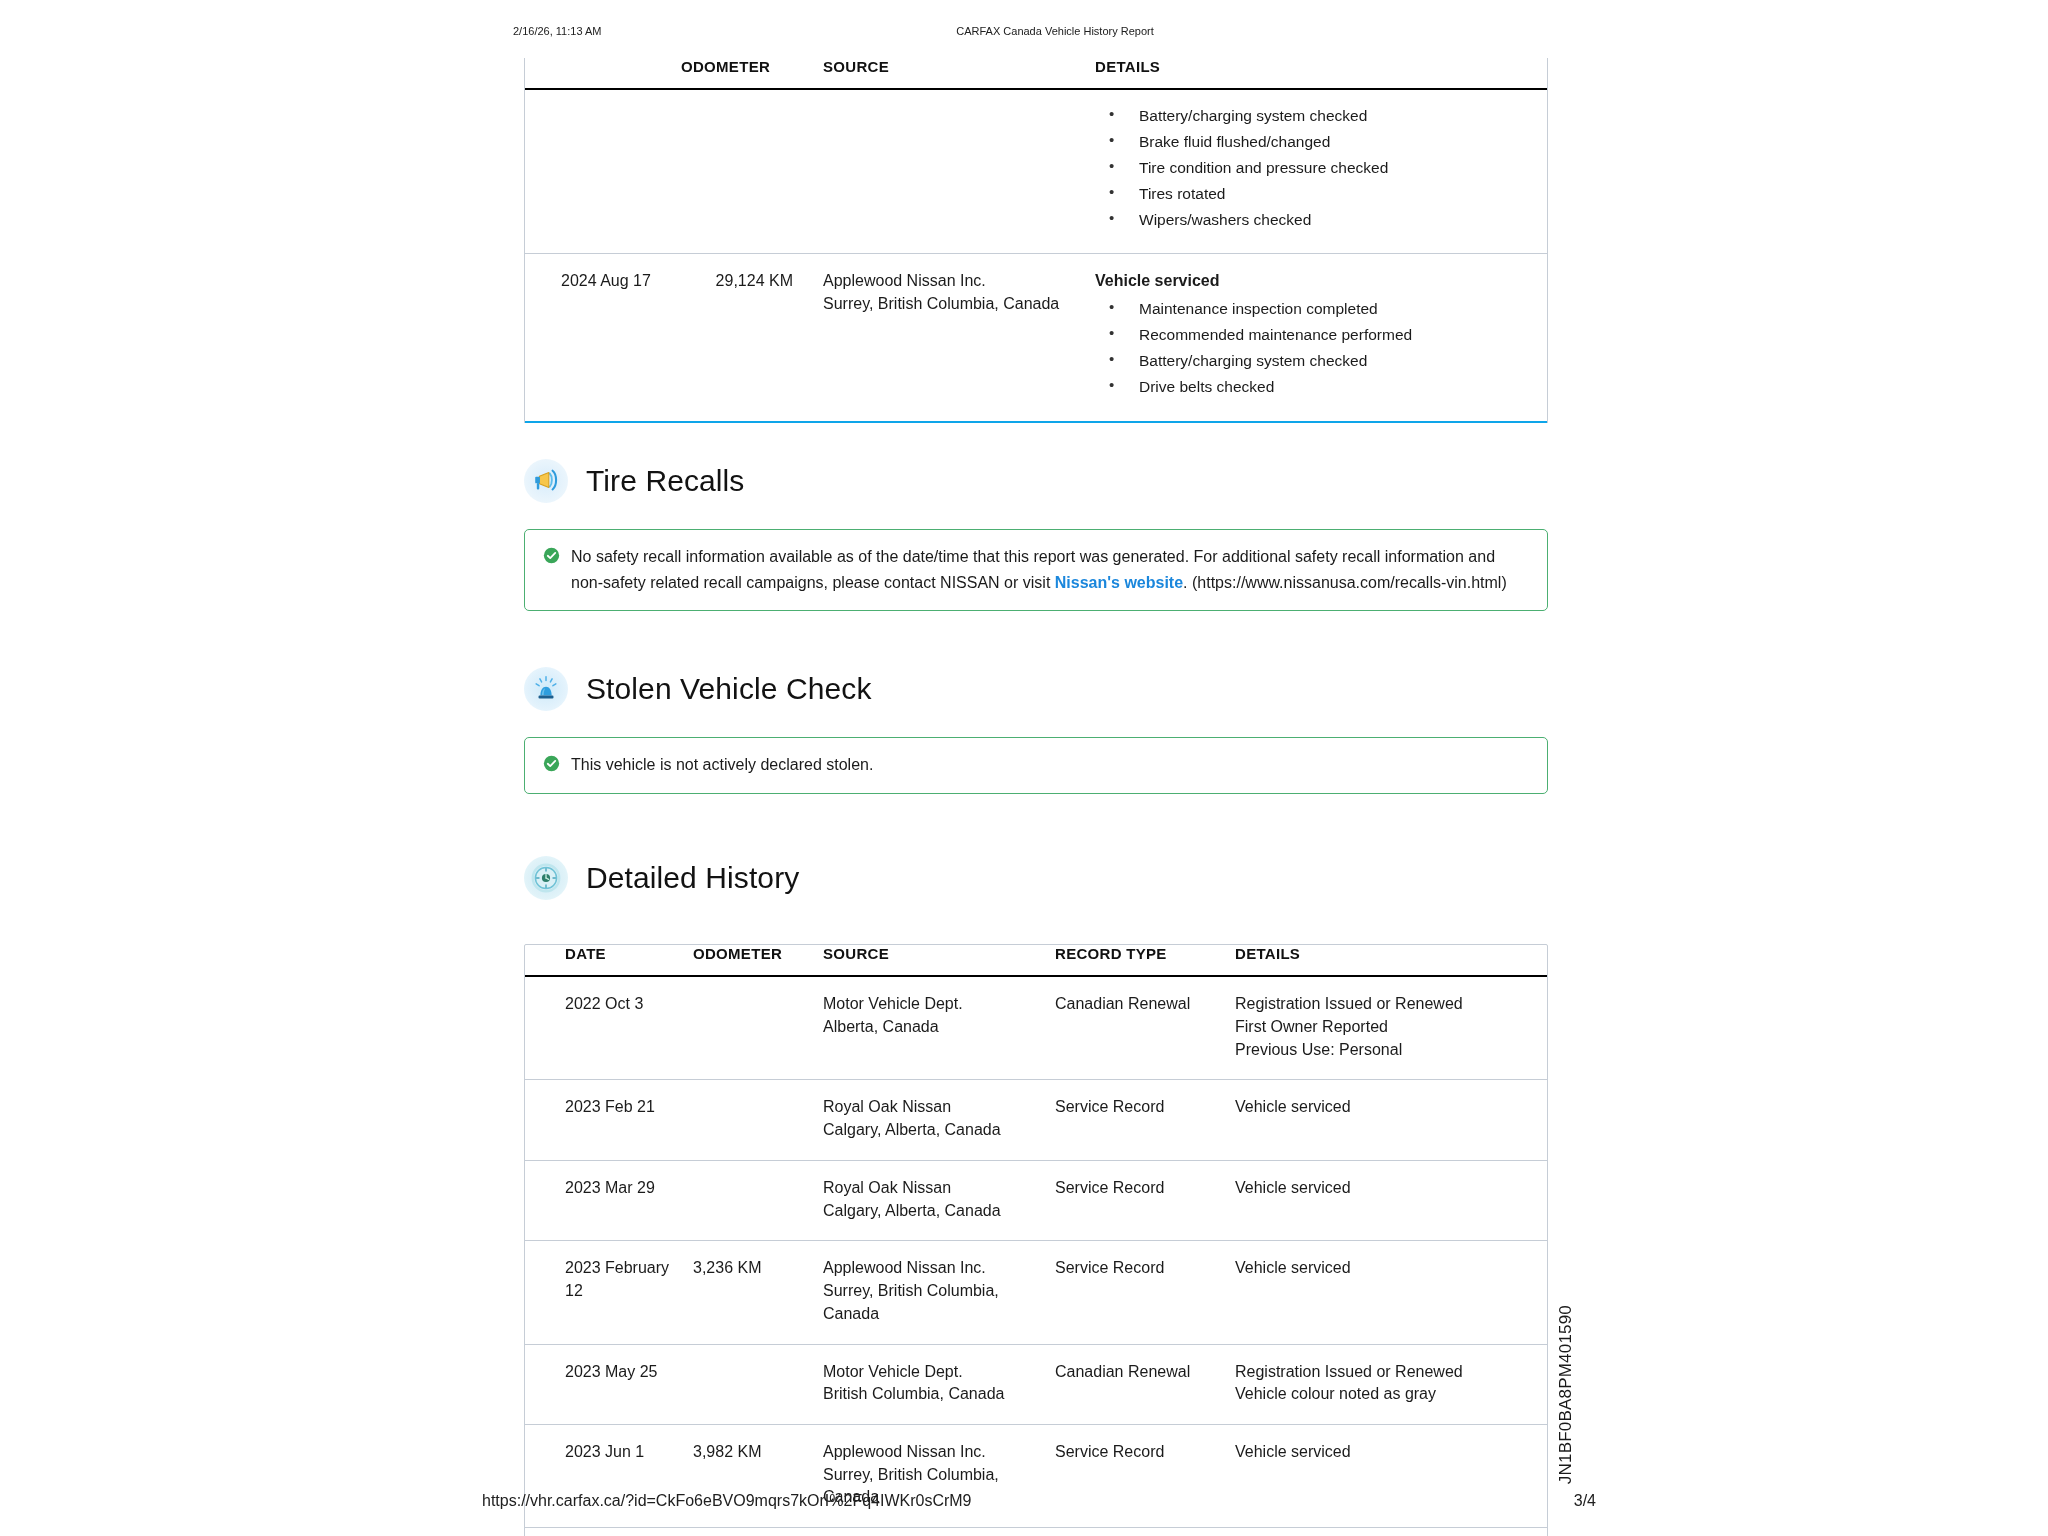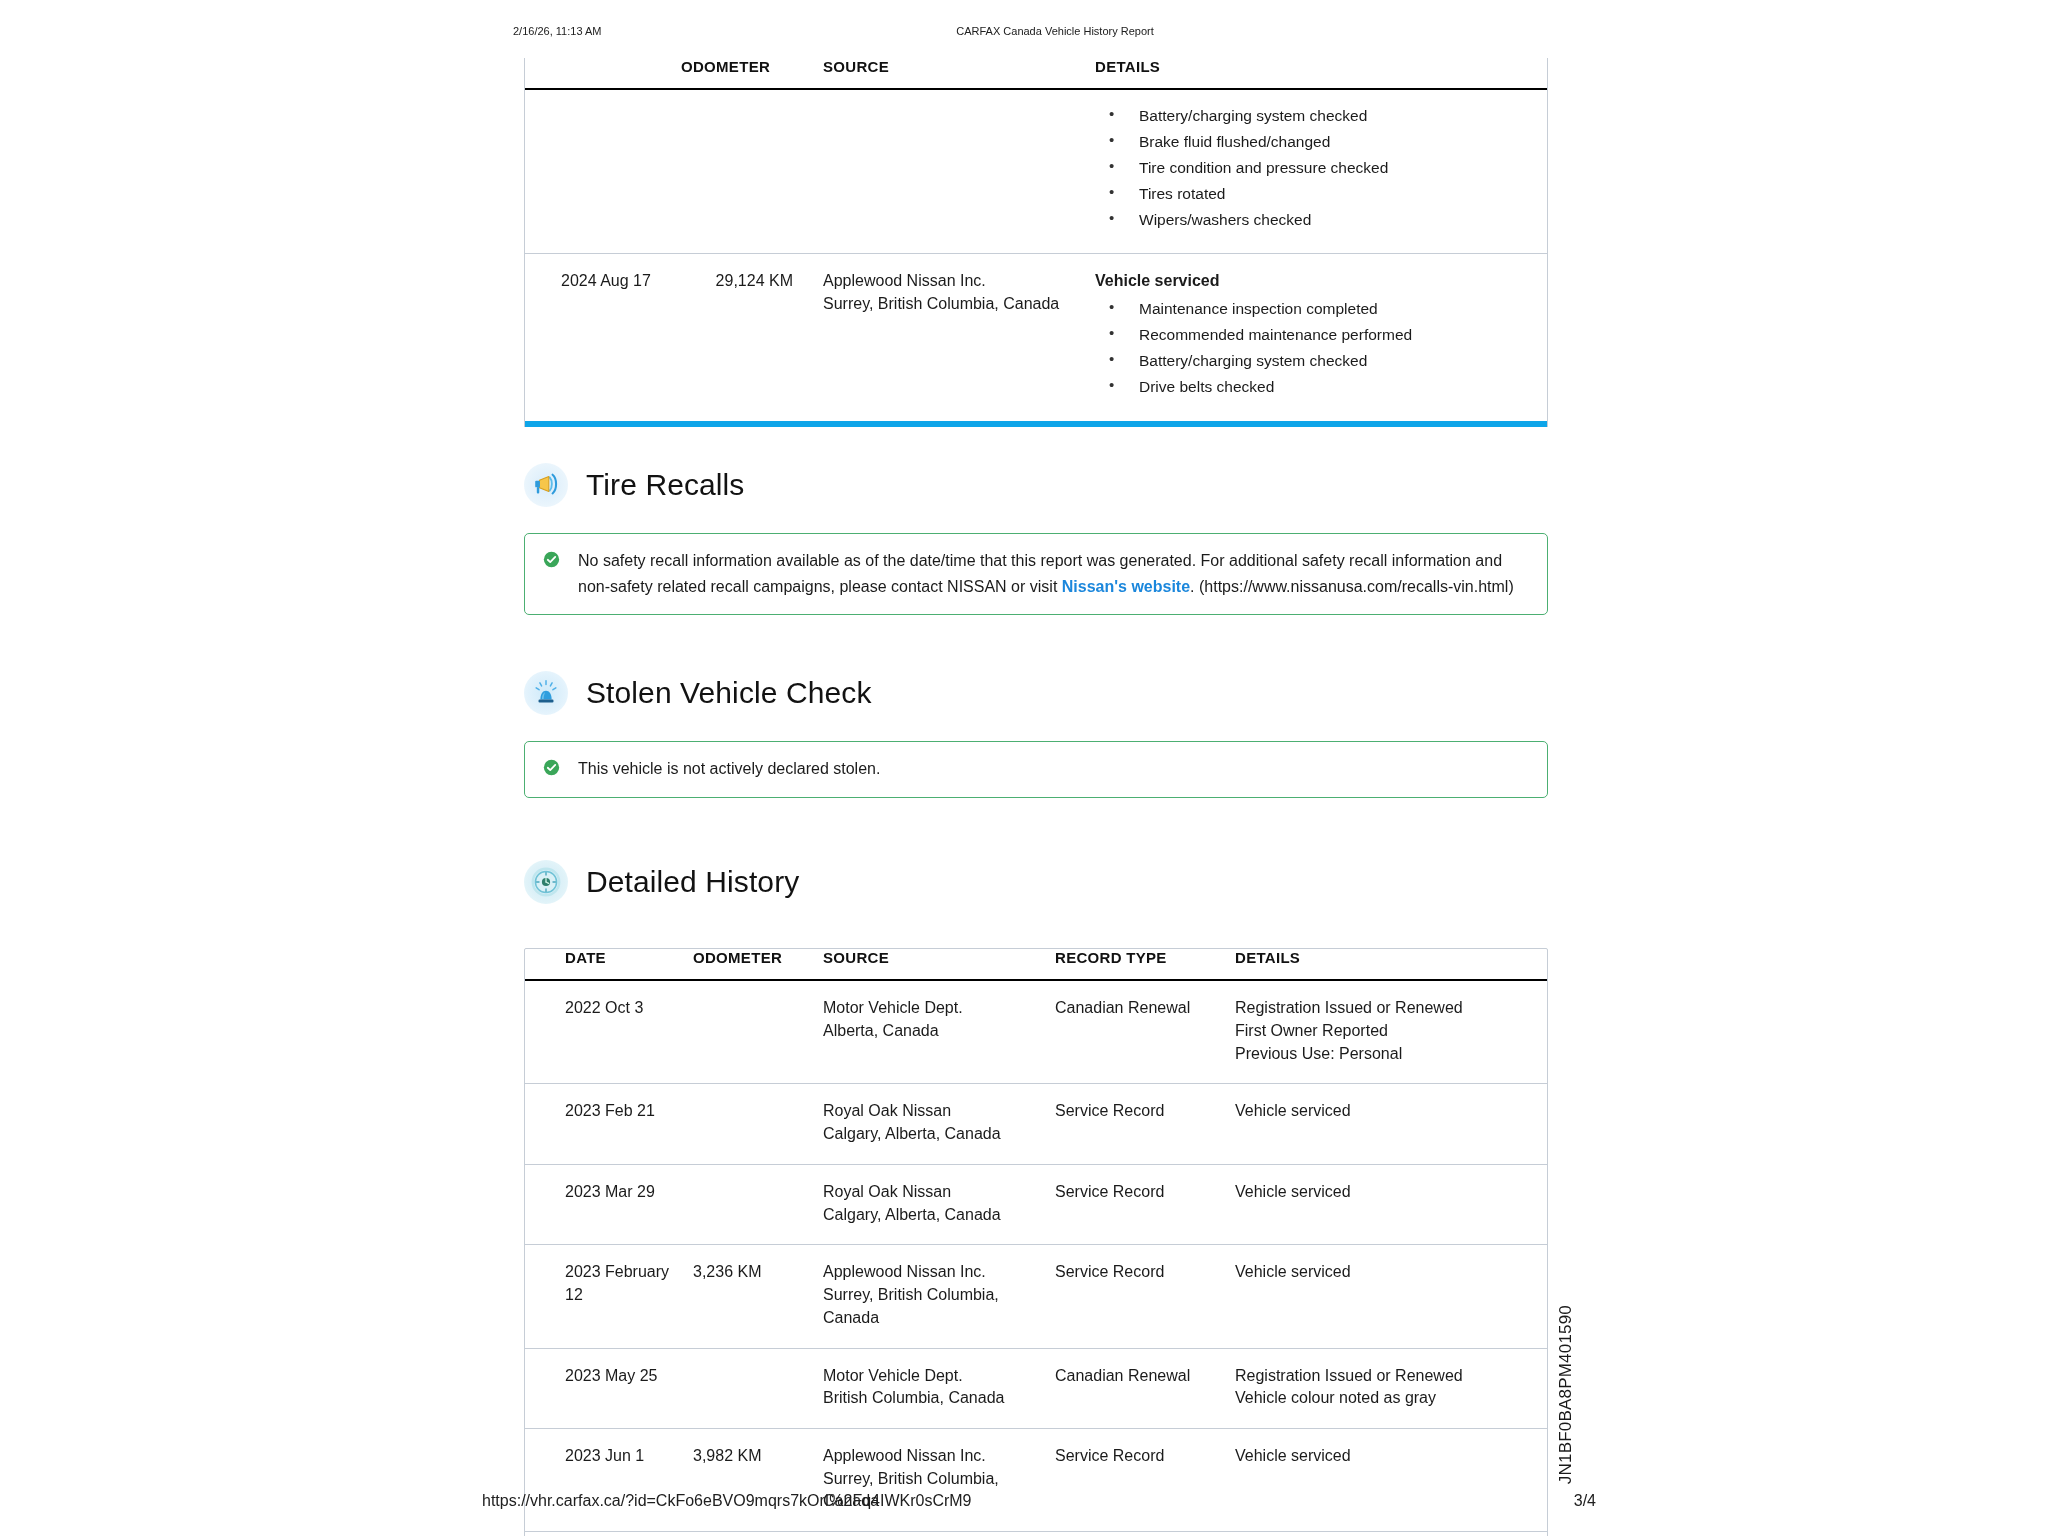--- a/index.html
+++ b/index.html
@@ -110,21 +110,21 @@
   }
   table.rec-table td {
     font-size: 16px;
     color: #1b1b1b;
     vertical-align: top;
     padding: 16px 10px 18px 0;
     line-height: 1.42;
     border-bottom: 1px solid #c6cdd6;
   }
   table.rec-table tbody tr:last-child td {
-    border-bottom: 6px solid #0ea5e9;
+    border-bottom: 2px solid #0ea5e9;
   }
 
   
   .top-table-wrap {
     position: relative;
     border-left: 1px solid #c6cdd6;
     border-right: 1px solid #c6cdd6;
   }
   .top-table-wrap table { width: 100%; }
   .top-table-wrap th:nth-child(1) { width: 150px; }
@@ -192,21 +192,21 @@
   .icon-stolen  { background: radial-gradient(circle at 50% 50%, #cfeaf9 0%, #e2f2fc 60%, #f2fafe 100%); }
   .icon-history { background: radial-gradient(circle at 50% 50%, #cfeaf6 0%, #dff2f8 60%, #eefafd 100%); }
 
   
   .notice {
     border: 1px solid #4caf72;
     border-radius: 5px;
     padding: 14px 18px 15px 18px;
     display: flex;
     align-items: flex-start;
-    gap: 18px;
+    gap: 11px;
     background: #fff;
   }
   .notice .n-text {
     font-size: 16px;
     line-height: 1.62;
     color: #1b1b1b;
   }
   .check-icon {
     flex: 0 0 auto;
     margin-top: 3px;

